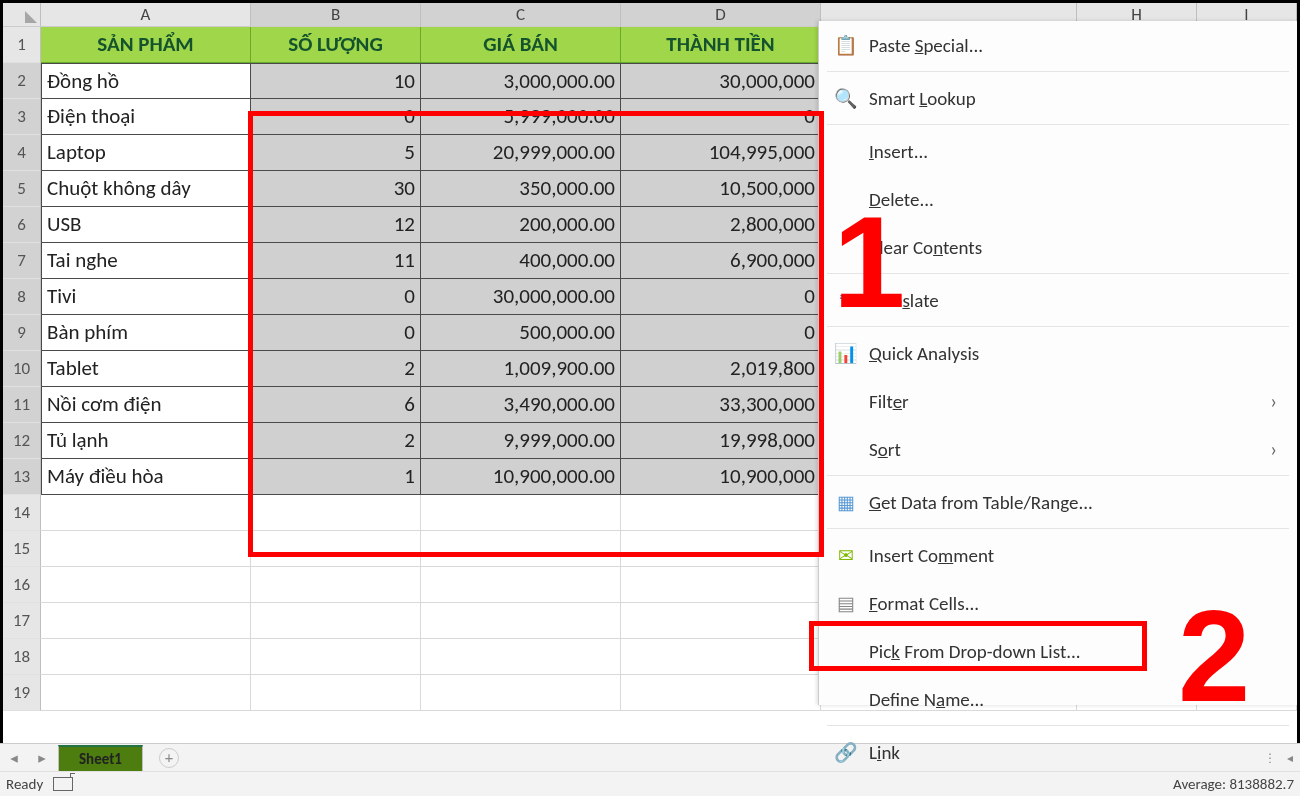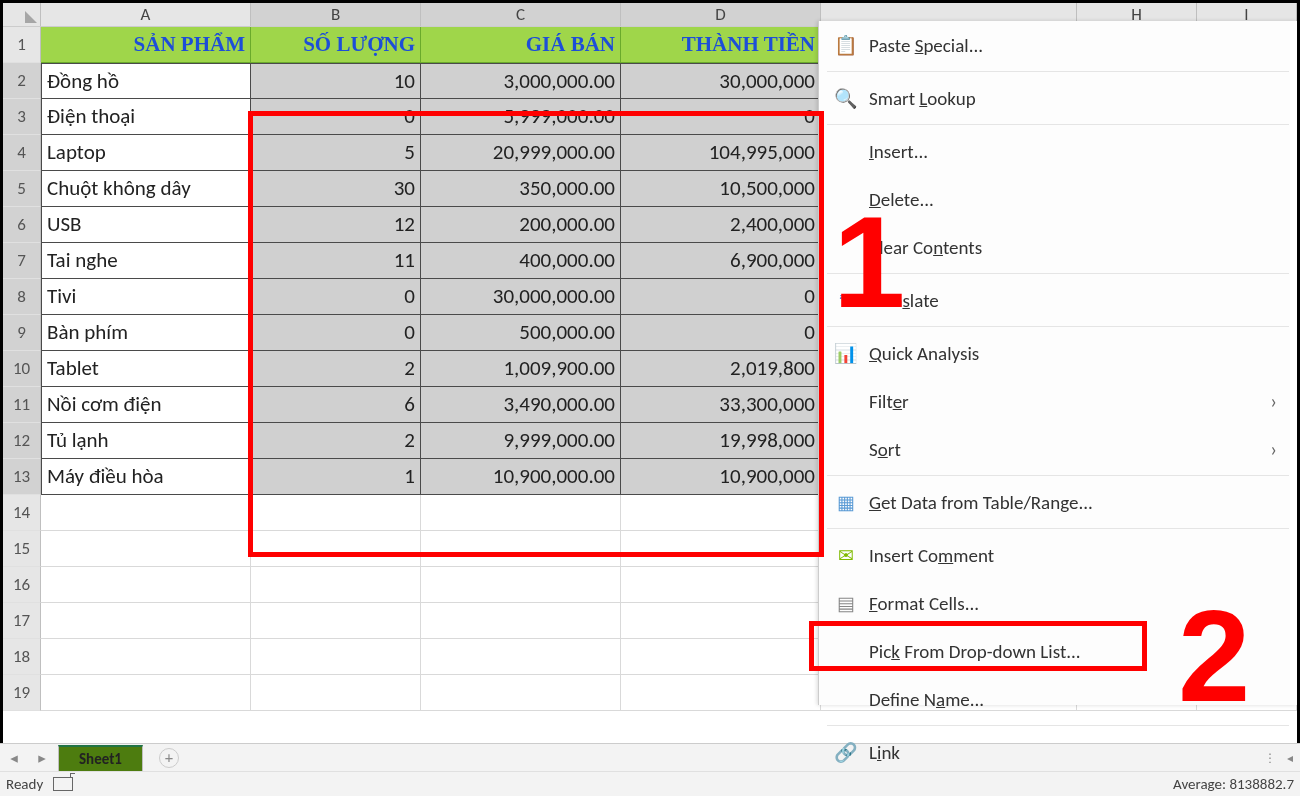--- a/index.html
+++ b/index.html
@@ -22,21 +22,21 @@
 
   
   .grid { position:relative; height:700px; }
   .gr { display:flex; height:36px; }
   .rhd { flex:0 0 38px; text-align:center; border-right:1px solid #bfbfbf; border-bottom:1px solid #e0e0e0; font-size:17px; line-height:36px; color:#555; background:#e6e6e6; }
   .rhd.sel { background:#d2d2d2; }
   .cell { border-right:1px solid #d9d9d9; border-bottom:1px solid #d9d9d9; padding:0 5px; line-height:35px; overflow:hidden; white-space:nowrap; font-size:21px; height:36px; }
   .cA { flex:0 0 210px; } .cB { flex:0 0 170px; } .cC { flex:0 0 200px; } .cD { flex:0 0 200px; }
   .cRem { flex:1 1 auto; } .cH { flex:0 0 120px; } .cI { flex:0 0 100px; }
   .num { text-align:right; }
-  .hdr { background:#9fd64a; color:#1d4ed8; font-weight:bold; text-align:right; border-right:1px solid #6aaa2b; border-bottom:1px solid #6aaa2b;font-family:Liberation Serif, serif; }
+  .hdr { background:#9fd64a; color:#14532d; font-weight:bold; text-align:center; border-right:1px solid #6aaa2b; border-bottom:1px solid #6aaa2b; }
   .dsel { background:#d0d0d0; }
   .dbord { border-right:1px solid #4a4a4a; border-bottom:1px solid #4a4a4a; }
   .dbord.top { border-top:1px solid #4a4a4a; }
   .dbord.left { border-left:1px solid #4a4a4a; }
 
   
   .ctx { position:absolute; top:-6px; left:815px; right:0; bottom:22px; background:#fdfdfd; border-left:1px solid #ccc; box-shadow:-1px 0 4px rgba(0,0,0,.15); z-index:5; }
   .ctx .mi { height:48px; display:flex; align-items:center; padding-left:50px; font-size:19px; color:#333; position:relative; cursor:default; }
   .ctx .mi .arrow { position:absolute; right:20px; color:#666; font-size:20px; }
   .ctx .icon { position:absolute; left:14px; width:26px; text-align:center; }
@@ -128,21 +128,21 @@
       <div class="cell cD num dsel dbord">10,500,000</div>
       <div class="cell cRem"></div>
       <div class="cell cH"></div>
       <div class="cell cI"></div>
     </div>
     <div class="gr">
       <div class="rhd sel">6</div>
       <div class="cell cA dbord left">USB</div>
       <div class="cell cB num dsel dbord">12</div>
       <div class="cell cC num dsel dbord">200,000.00</div>
-      <div class="cell cD num dsel dbord">2,400,000</div>
+      <div class="cell cD num dsel dbord">2,800,000</div>
       <div class="cell cRem"></div>
       <div class="cell cH"></div>
       <div class="cell cI"></div>
     </div>
     <div class="gr">
       <div class="rhd sel">7</div>
       <div class="cell cA dbord left">Tai nghe</div>
       <div class="cell cB num dsel dbord">11</div>
       <div class="cell cC num dsel dbord">400,000.00</div>
       <div class="cell cD num dsel dbord">6,900,000</div>

